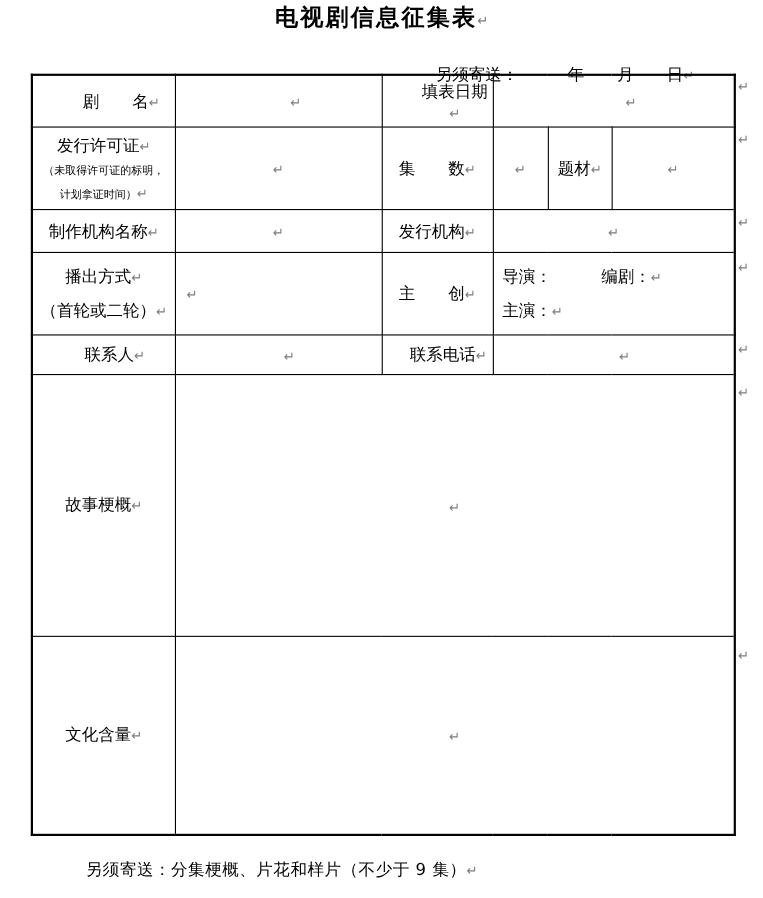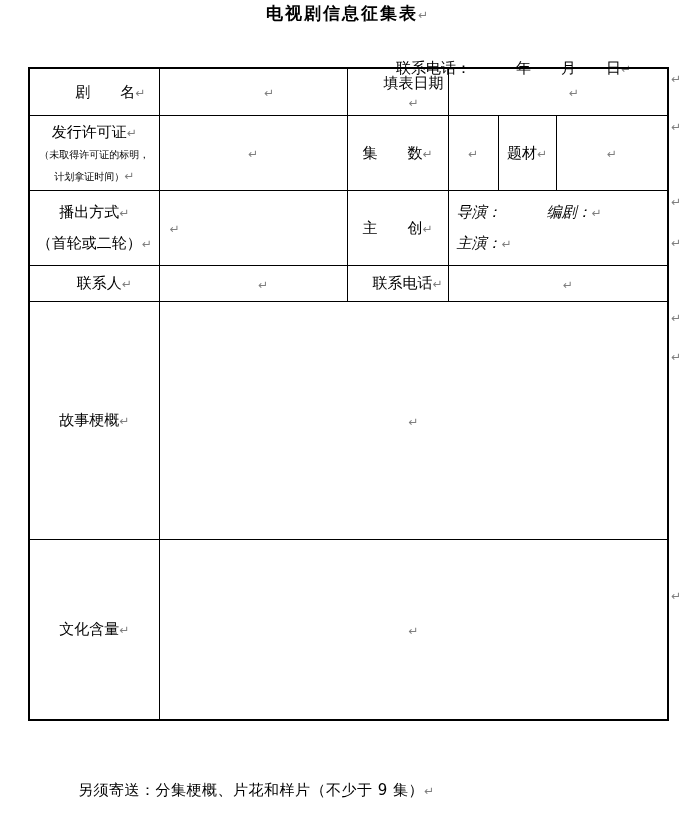--- a/index.html
+++ b/index.html
@@ -20,21 +20,21 @@
   }
   .title-row {
     position: absolute;
     left: 0;
     top: 2px;
     width: 694px;
     text-align: center;
     white-space: nowrap;
   }
   .title-text {
-    font-size: 17px;
+    font-size: 21px;
     font-weight: bold;
     letter-spacing: 2px;
   }
   .pilcrow {
     color: #7f7f7f;
     font-size: 12px;
     font-weight: normal;
     letter-spacing: 0;
     vertical-align: baseline;
   }
@@ -68,21 +68,21 @@
   tr.r4 td { height: 74px; }
   tr.r5 td { height: 35px; padding-left: 20px; }
   tr.r6 td { height: 237px; }
   tr.r7 td { height: 179px; }
   .stack {
     display: flex;
     flex-direction: column;
     justify-content: space-evenly;
     height: 100%;
   }
-  .stack.left { align-items: flex-start; padding-left: 8px; font-style: italic; }
+  .stack.left { align-items: flex-start; padding-left: 8px; }
   .note-small { font-size: 10px; white-space: nowrap; }
   td.value-left { text-align: left; padding-left: 10px; }
   .row-end-mark {
     position: absolute;
     left: 671px;
     color: #7f7f7f;
     font-size: 12px;
   }
   .footer-note {
     position: absolute;
@@ -96,21 +96,21 @@
 </head>
 <body>
 
 <div class="page">
 
   <div class="title-row">
     <span class="title-text">电视剧信息征集表</span><span class="pilcrow">↵</span>
   </div>
 
   <div class="date-line">
-    <span>联系电话：　　　年　　月　　日</span><span class="pilcrow">↵</span>
+    <span>另须寄送：　　　年　　月　　日</span><span class="pilcrow">↵</span>
   </div>
 
   <table class="form-table">
     <colgroup>
       <col style="width:130px">
       <col style="width:188px">
       <col style="width:101px">
       <col style="width:50px">
       <col style="width:58px">
       <col style="width:112px">
@@ -150,20 +150,34 @@
         <span class="pilcrow">↵</span>
       </td>
       <td>
         <span>题材</span><span class="pilcrow">↵</span>
       </td>
       <td>
         <span class="pilcrow">↵</span>
       </td>
     </tr>
 
+    <tr class="r3">
+      <td>
+        <span>制作机构名称</span><span class="pilcrow">↵</span>
+      </td>
+      <td>
+        <span class="pilcrow">↵</span>
+      </td>
+      <td>
+        <span>发行机构</span><span class="pilcrow">↵</span>
+      </td>
+      <td colspan="3">
+        <span class="pilcrow">↵</span>
+      </td>
+    </tr>
 
     <tr class="r4">
       <td>
         <div class="stack">
           <div><span>播出方式</span><span class="pilcrow">↵</span></div>
           <div><span>（首轮或二轮）</span><span class="pilcrow">↵</span></div>
         </div>
       </td>
       <td class="value-left">
         <span class="pilcrow">↵</span>

